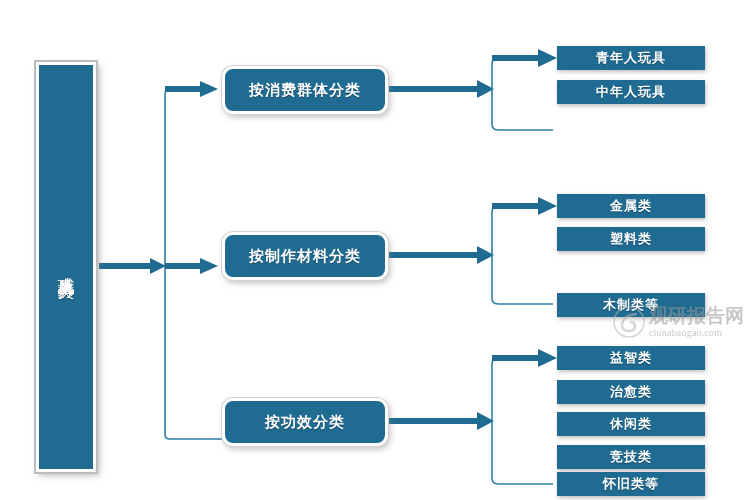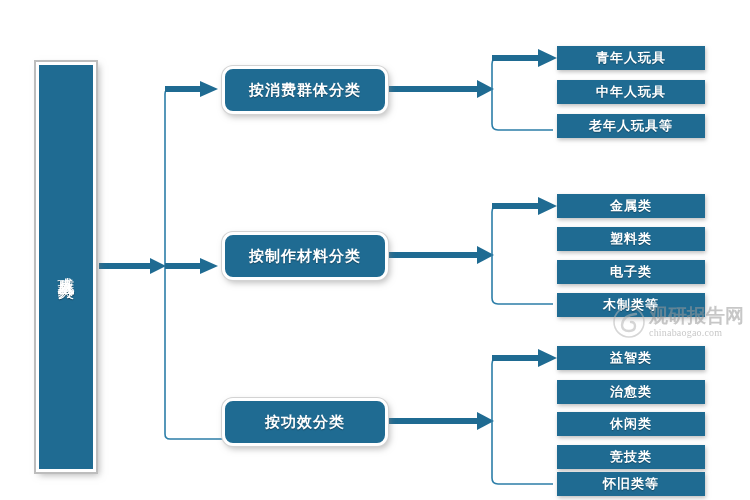--- a/index.html
+++ b/index.html
@@ -193,32 +193,26 @@
   <div class="mid-box" style="top:398px;">
     <span class="mid-label">按功效分类</span>
   </div>
 
   <div class="leaf-box" style="top:46px;">
     <span class="leaf-label">青年人玩具</span>
   </div>
   <div class="leaf-box" style="top:80px;">
     <span class="leaf-label">中年人玩具</span>
   </div>
-  <div class="leaf-box" style="top:114px;">
-    <span class="leaf-label">老年人玩具等</span>
-  </div>
 
   <div class="leaf-box" style="top:194px;">
     <span class="leaf-label">金属类</span>
   </div>
   <div class="leaf-box" style="top:227px;">
     <span class="leaf-label">塑料类</span>
-  </div>
-  <div class="leaf-box" style="top:260px;">
-    <span class="leaf-label">电子类</span>
   </div>
   <div class="leaf-box" style="top:293px;">
     <span class="leaf-label">木制类等</span>
   </div>
 
   <div class="leaf-box" style="top:346px;">
     <span class="leaf-label">益智类</span>
   </div>
   <div class="leaf-box" style="top:380px;">
     <span class="leaf-label">治愈类</span>

